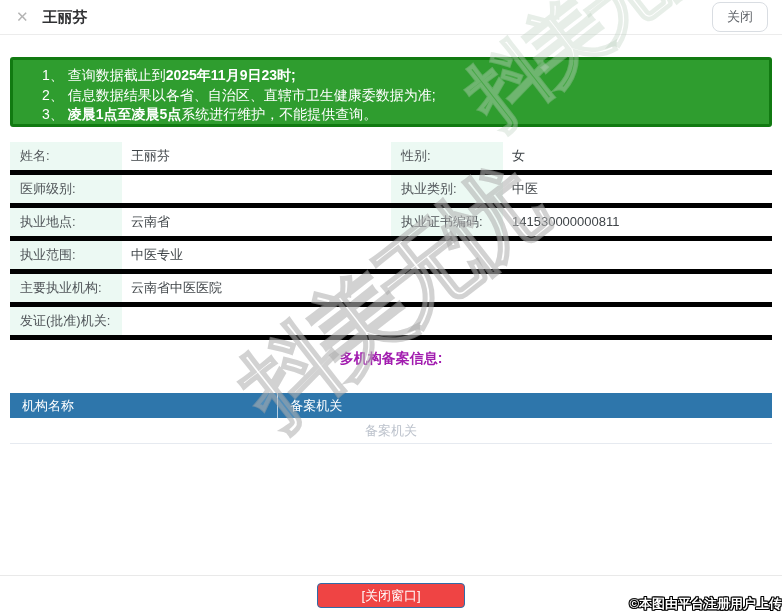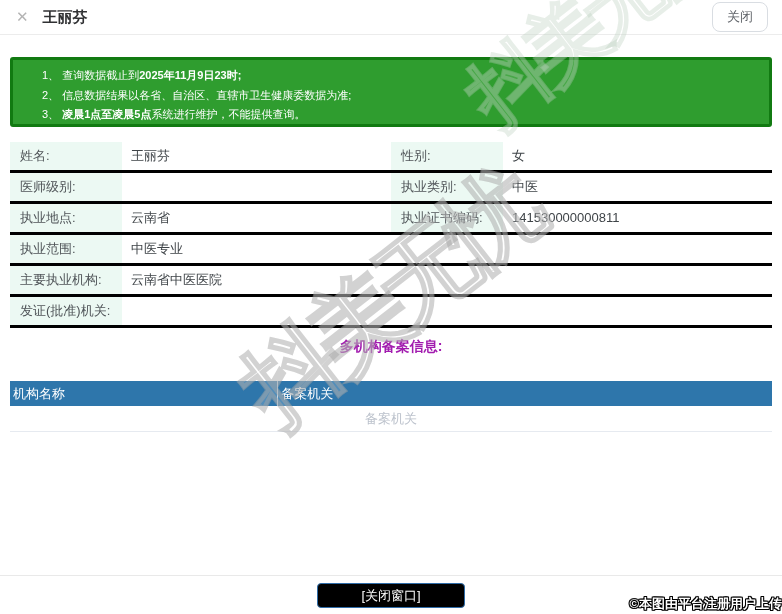--- a/index.html
+++ b/index.html
@@ -19,42 +19,42 @@
   .spacer{flex:1;}
   .btn-close{
     background:#fff;border:1px solid #d9dde2;border-radius:8px;
     color:#5f6368;font-size:13px;padding:5px 14px;cursor:pointer;
     font-family:inherit;
   }
   
   .notice{
     margin:22px 10px 0;height:70px;box-sizing:border-box;
     background:#2f9d2f;border:3px solid #117a11;border-radius:3px;
-    color:#fff;font-size:11px;line-height:19.5px;
+    color:#fff;font-size:14px;line-height:19.5px;
     padding:6px 10px 0 29px;
   }
   .notice b{font-weight:700;}
   
   .itable{margin:15px 10px 0;font-size:13px;}
-  .irow{display:flex;border-bottom:3px solid #000000;height:28px;line-height:28px;}
+  .irow{display:flex;border-bottom:5px solid #000000;height:28px;line-height:28px;}
   .half{display:flex;width:50%;}
   .lbl{
     width:112px;flex:0 0 112px;background:#ecf9f3;
     padding-left:10px;box-sizing:border-box;color:#4f5458;
     white-space:nowrap;overflow:hidden;
   }
   .val{flex:1;padding-left:9px;color:#3f4448;white-space:nowrap;}
   
   .section-heading{
     margin-top:9px;text-align:center;
     font-size:14px;font-weight:700;color:#a21caf;height:19px;line-height:19px;
   }
   .rtable{margin:25px 10px 0;font-size:13px;}
   .thead{display:flex;background:#2e76ab;color:#fff;height:25px;line-height:25px;}
-  .th{padding-left:3px;box-sizing:border-box;white-space:nowrap;}
+  .th{padding-left:12px;box-sizing:border-box;white-space:nowrap;}
   .th.c1{width:35.2%;border-right:1px solid rgba(255,255,255,.65);}
   .th.c2{width:28.2%;border-right:1px solid rgba(255,255,255,.65);}
   .th.c3{width:36.6%;}
   .tempty{
     height:25px;line-height:25px;text-align:center;
     color:#bcc2cc;border-bottom:1px solid #e6eaf0;
   }
   
   .watermark{
     position:absolute;pointer-events:none;z-index:60;
@@ -74,21 +74,21 @@
     color:rgba(255,255,255,0.12);
     -webkit-text-stroke:2px rgba(185,205,190,0.35);
   }
   
   .footer{
     position:absolute;left:0;bottom:0;width:782px;height:39px;
     border-top:1px solid #e9e9e9;box-sizing:border-box;text-align:center;
   }
   .btn-window-close{
     margin-top:7px;width:148px;height:25px;
-    background:#000000;border:1px solid #2f6ca8;border-radius:4px;
+    background:#ef4444;border:1px solid #2f6ca8;border-radius:4px;
     color:#fff;font-size:13px;cursor:pointer;font-family:inherit;
   }
   .copyright{
     position:absolute;right:0;bottom:1px;z-index:70;
     font-size:13px;font-weight:700;color:#fff;letter-spacing:0;
     text-shadow:-1px -1px 0 #000,1px -1px 0 #000,-1px 1px 0 #000,1px 1px 0 #000,0 1px 0 #000,0 -1px 0 #000,1px 0 0 #000,-1px 0 0 #000;
   }
 </style>
 </head>
 <body>

